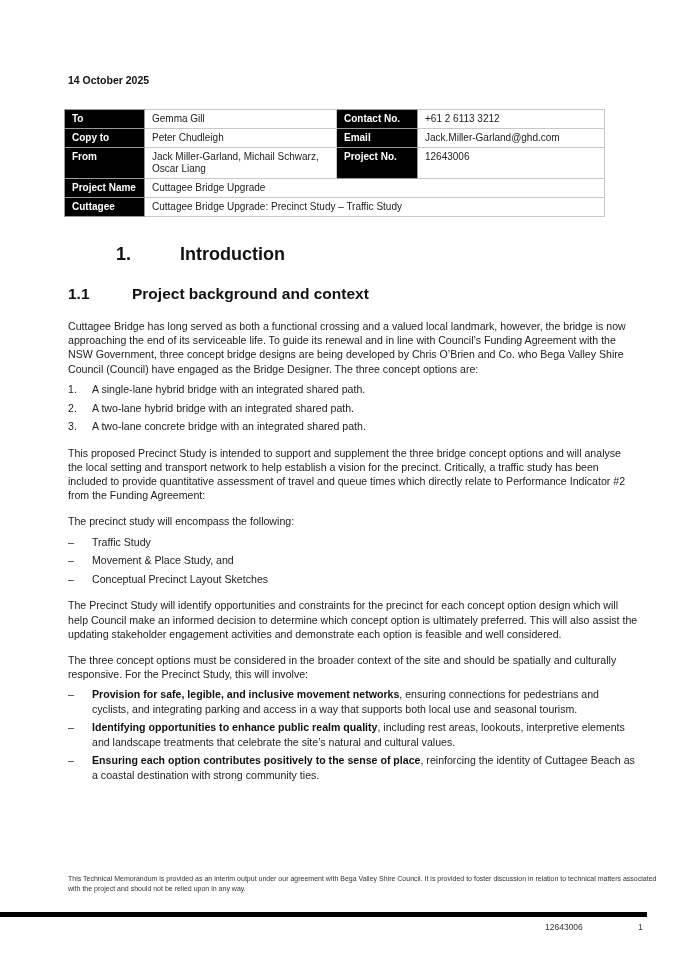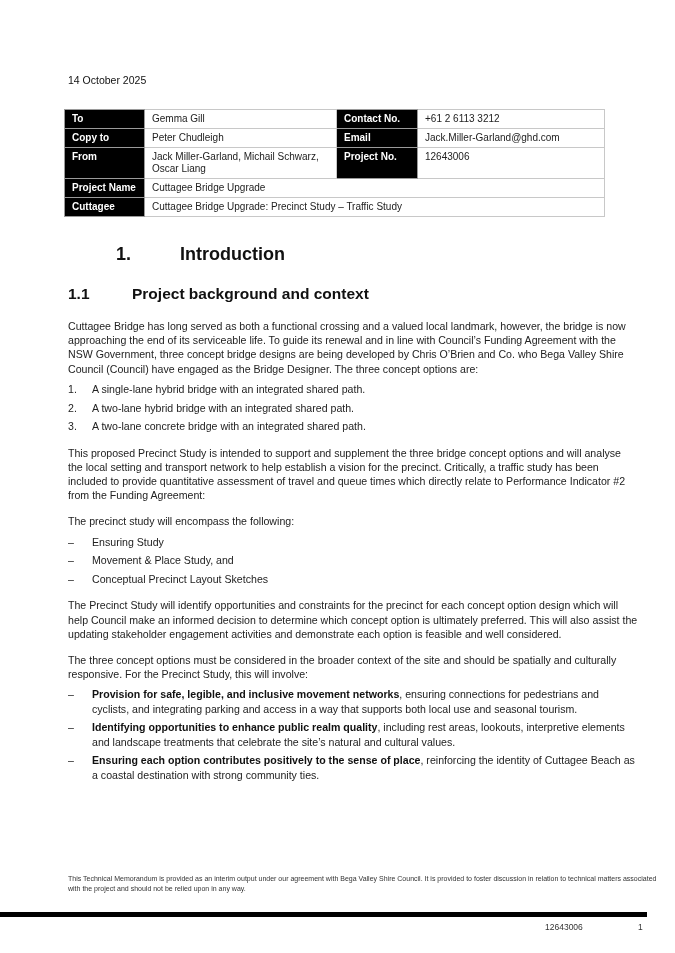--- a/index.html
+++ b/index.html
@@ -2,21 +2,21 @@
 <html><head>
 <meta charset="utf-8">
 <style>
   html, body { margin: 0; padding: 0; background: #ffffff; }
   body {
     width: 675px; height: 953px; position: relative; overflow: hidden;
     font-family: "Liberation Sans", sans-serif; color: #1a1a1a;
   }
   .date {
     position: absolute; left: 68px; top: 74px;
-    font-size: 10.5px; font-weight: normal; color: #111;
+    font-size: 10.5px; font-weight: bold; color: #111;
   }
   table.meta {
     position: absolute; left: 64px; top: 109px; width: 540px;
     border-collapse: collapse; font-size: 10px; table-layout: fixed;
   }
   table.meta td {
     border: 1px solid #c8c8c8; padding: 3px 6px 3px 7px; vertical-align: top;
     line-height: 12px; height: 12px;
   }
   table.meta td.lbl {
@@ -114,21 +114,21 @@
 <div class="body">
   <p>Cuttagee Bridge has long served as both a functional crossing and a valued local landmark, however, the bridge is now approaching the end of its serviceable life. To guide its renewal and in line with Council’s Funding Agreement with the NSW Government, three concept bridge designs are being developed by Chris O’Brien and Co. who Bega Valley Shire Council (Council) have engaged as the Bridge Designer. The three concept options are:</p>
   <ol>
     <li><span class="mark">1.</span><span>A single-lane hybrid bridge with an integrated shared path.</span></li>
     <li><span class="mark">2.</span><span>A two-lane hybrid bridge with an integrated shared path.</span></li>
     <li><span class="mark">3.</span><span>A two-lane concrete bridge with an integrated shared path.</span></li>
   </ol>
   <p>This proposed Precinct Study is intended to support and supplement the three bridge concept options and will analyse the local setting and transport network to help establish a vision for the precinct. Critically, a traffic study has been included to provide quantitative assessment of travel and queue times which directly relate to Performance Indicator #2 from the Funding Agreement:</p>
   <p>The precinct study will encompass the following:</p>
   <ul>
-    <li><span class="mark">–</span><span>Ensuring Study</span></li>
+    <li><span class="mark">–</span><span>Traffic Study</span></li>
     <li><span class="mark">–</span><span>Movement &amp; Place Study, and</span></li>
     <li><span class="mark">–</span><span>Conceptual Precinct Layout Sketches</span></li>
   </ul>
   <p>The Precinct Study will identify opportunities and constraints for the precinct for each concept option design which will help Council make an informed decision to determine which concept option is ultimately preferred. This will also assist the updating stakeholder engagement activities and demonstrate each option is feasible and well considered.</p>
   <p>The three concept options must be considered in the broader context of the site and should be spatially and culturally responsive. For the Precinct Study, this will involve:</p>
   <ul>
     <li><span class="mark">–</span><b>Provision for safe, legible, and inclusive movement networks</b><span>, ensuring connections for pedestrians and cyclists, and integrating parking and access in a way that supports both local use and seasonal tourism.</span></li>
     <li><span class="mark">–</span><b>Identifying opportunities to enhance public realm quality</b><span>, including rest areas, lookouts, interpretive elements and landscape treatments that celebrate the site’s natural and cultural values.</span></li>
     <li><span class="mark">–</span><b>Ensuring each option contributes positively to the sense of place</b><span>, reinforcing the identity of Cuttagee Beach as a coastal destination with strong community ties.</span></li>
   </ul>

